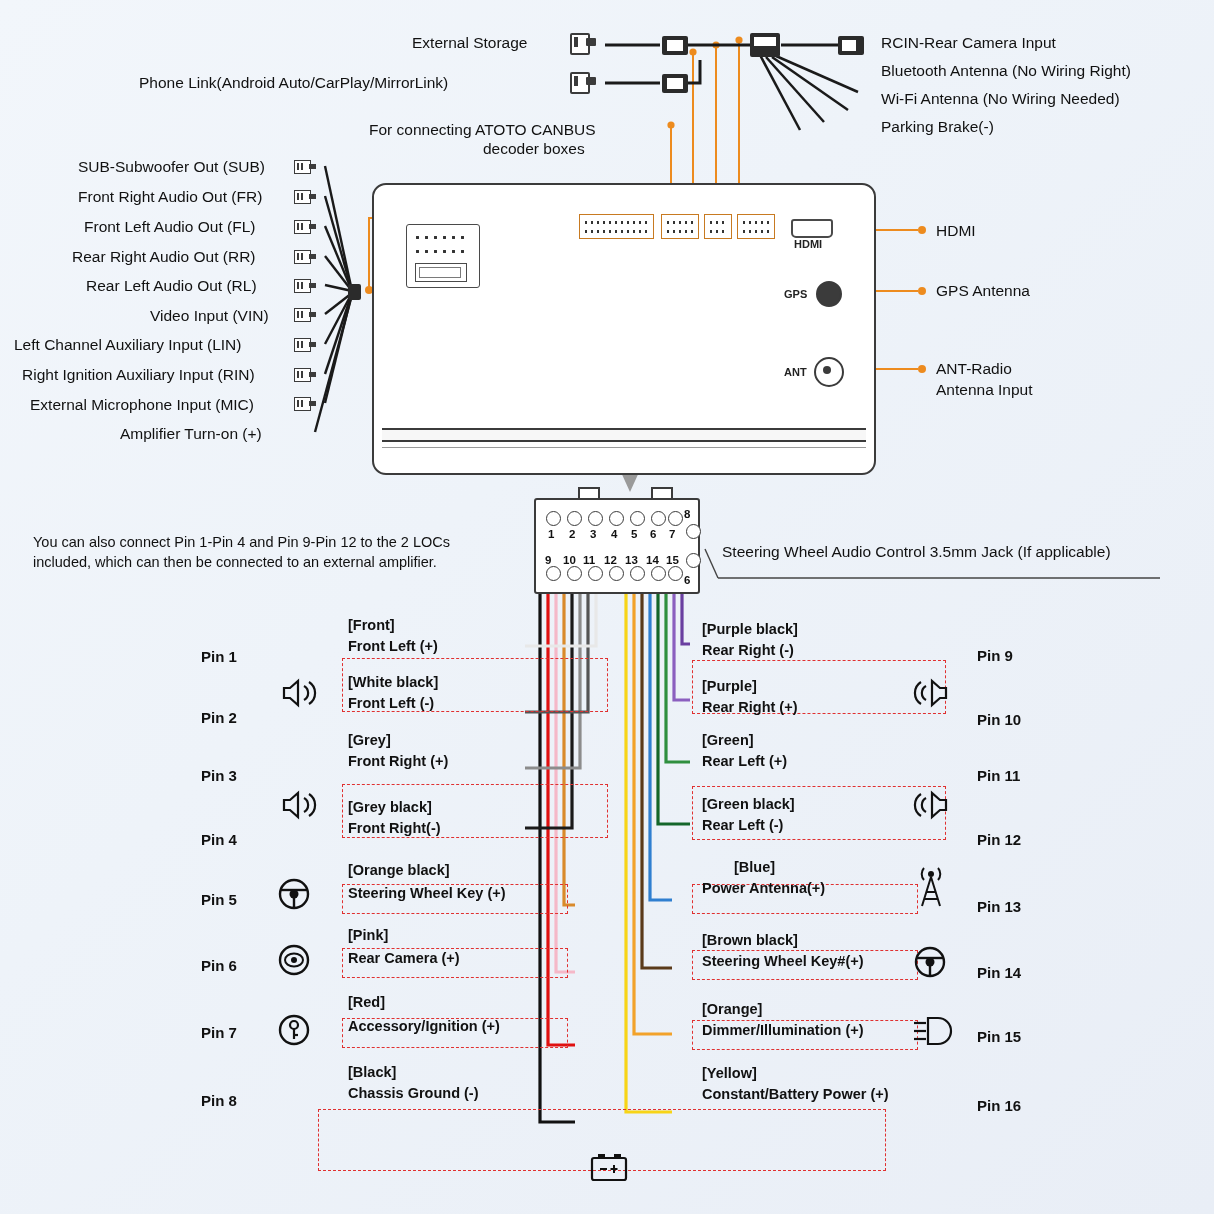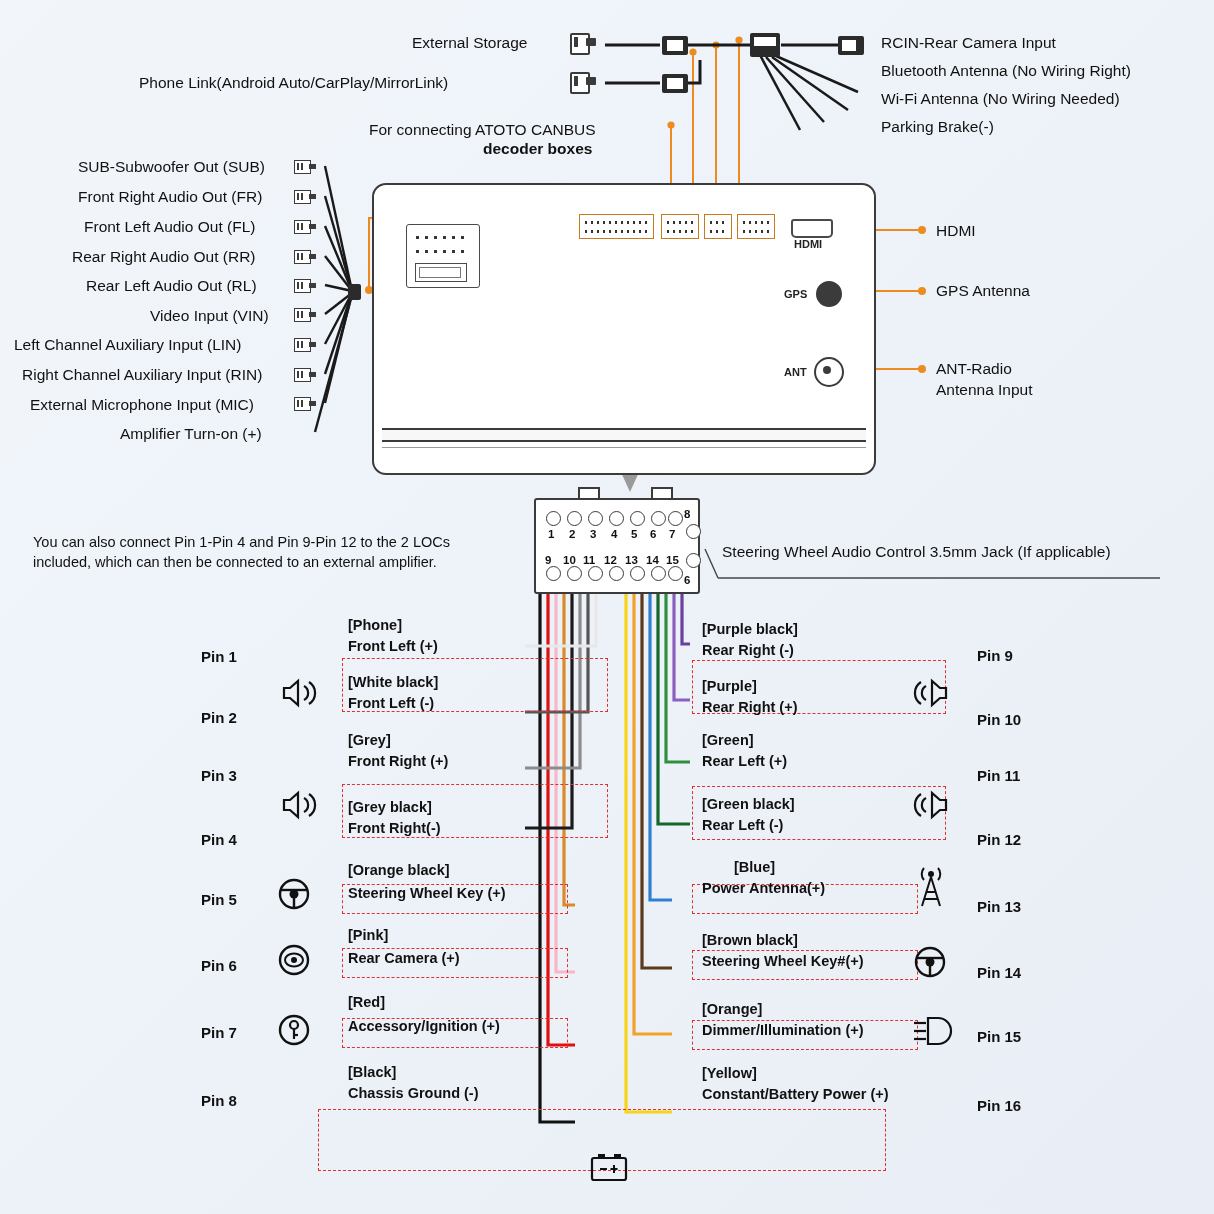--- a/index.html
+++ b/index.html
@@ -245,21 +245,21 @@
   </div>
 
 <div class="abs lbl" style="left:14px;top:335px;">Left Channel Auxiliary Input (LIN)</div>
 <div class="plug" style="left:294px;top:338px;">
     <div class="body"></div>
     <div class="bar"></div>
     <div class="bar2"></div>
     <div class="tip"></div>
   </div>
 
-<div class="abs lbl" style="left:22px;top:365px;">Right Channel Auxiliary Input (RIN)</div>
+<div class="abs lbl" style="left:22px;top:365px;">Right Ignition Auxiliary Input (RIN)</div>
 <div class="plug" style="left:294px;top:368px;">
     <div class="body"></div>
     <div class="bar"></div>
     <div class="bar2"></div>
     <div class="tip"></div>
   </div>
 
 <div class="abs lbl" style="left:30px;top:395px;">External Microphone Input (MIC)</div>
 <div class="plug" style="left:294px;top:397px;">
     <div class="body"></div>
@@ -284,21 +284,21 @@
 <div class="usbplug" style="left:570px;top:72px;">
     <div class="b"></div>
     <div class="i"></div>
     <div class="t"></div>
   </div>
 <div class="blackconn" style="left:662px;top:74px;width:26px;height:19px;">
   <div style="position:absolute;left:5px;top:4px;width:16px;height:11px;background:#fff;"></div>
 </div>
 
 <div class="abs lbl" style="left:369px;top:120px;">For connecting ATOTO CANBUS</div>
-<div class="abs lbl" style="left:483px;top:139px;font-weight:bold;">decoder boxes</div>
+<div class="abs lbl" style="left:483px;top:139px;">decoder boxes</div>
 
 <div class="blackconn" style="left:750px;top:33px;width:30px;height:24px;">
   <div style="position:absolute;left:4px;top:4px;width:22px;height:9px;background:#fff;"></div>
 </div>
 <div class="blackconn" style="left:838px;top:36px;width:26px;height:19px;border-radius:2px;">
   <div style="position:absolute;left:4px;top:4px;width:14px;height:11px;background:#fff;"></div>
 </div>
 
 <div class="abs lbl" style="left:881px;top:33px;">RCIN-Rear Camera Input</div>
 <div class="abs lbl" style="left:881px;top:61px;">Bluetooth Antenna (No Wiring Right)</div>
@@ -359,21 +359,21 @@
 <div class="dbox" style="left:342px;top:1018px;width:226px;height:30px;"></div>
 <div class="dbox" style="left:318px;top:1109px;width:568px;height:62px;"></div>
 
 <div class="dbox" style="left:692px;top:660px;width:254px;height:54px;"></div>
 <div class="dbox" style="left:692px;top:786px;width:254px;height:54px;"></div>
 <div class="dbox" style="left:692px;top:884px;width:226px;height:30px;"></div>
 <div class="dbox" style="left:692px;top:950px;width:226px;height:30px;"></div>
 <div class="dbox" style="left:692px;top:1020px;width:226px;height:30px;"></div>
 
 <div class="abs pinlbl" style="left:201px;top:648px;">Pin 1</div>
-<div class="abs wirelbl" style="left:348px;top:616px;">[Phone]</div>
+<div class="abs wirelbl" style="left:348px;top:616px;">[Front]</div>
 <div class="abs wirelbl" style="left:348px;top:637px;">Front Left (+)</div>
 
 <div class="abs pinlbl" style="left:201px;top:709px;">Pin 2</div>
 <div class="abs wirelbl" style="left:348px;top:673px;">[White black]</div>
 <div class="abs wirelbl" style="left:348px;top:694px;">Front Left (-)</div>
 
 <div class="abs pinlbl" style="left:201px;top:767px;">Pin 3</div>
 <div class="abs wirelbl" style="left:348px;top:731px;">[Grey]</div>
 <div class="abs wirelbl" style="left:348px;top:752px;">Front Right (+)</div>
 

